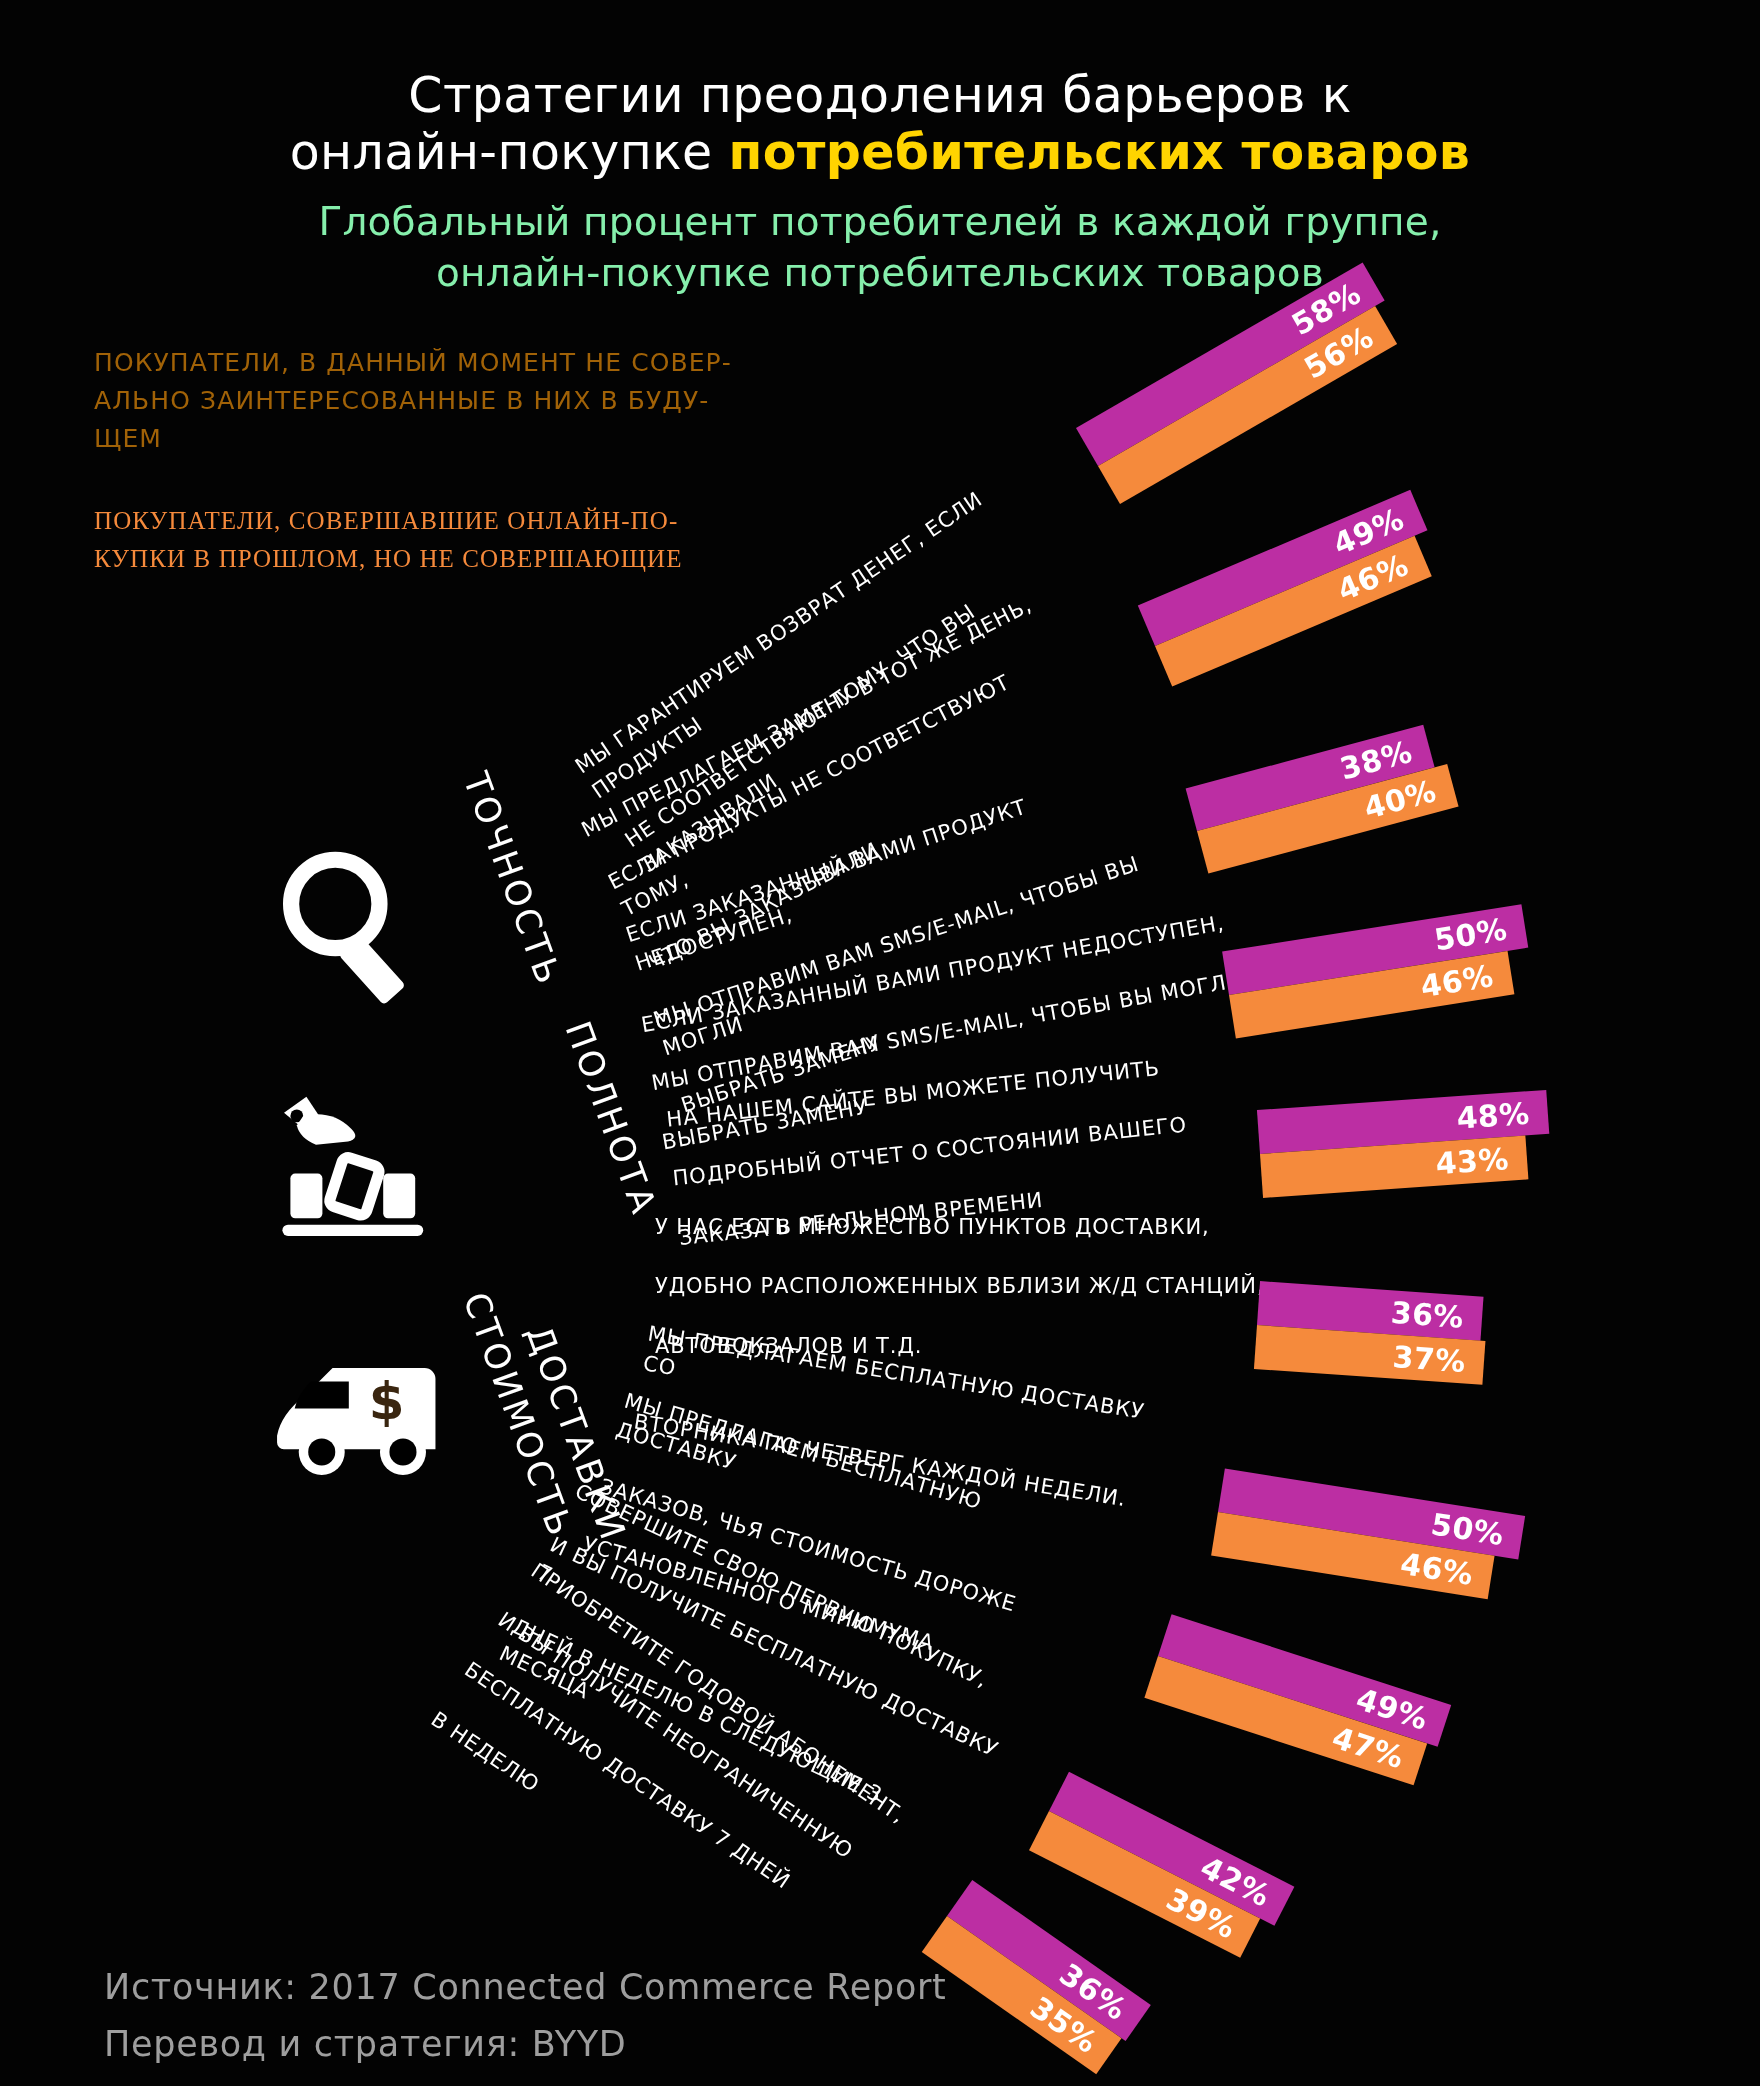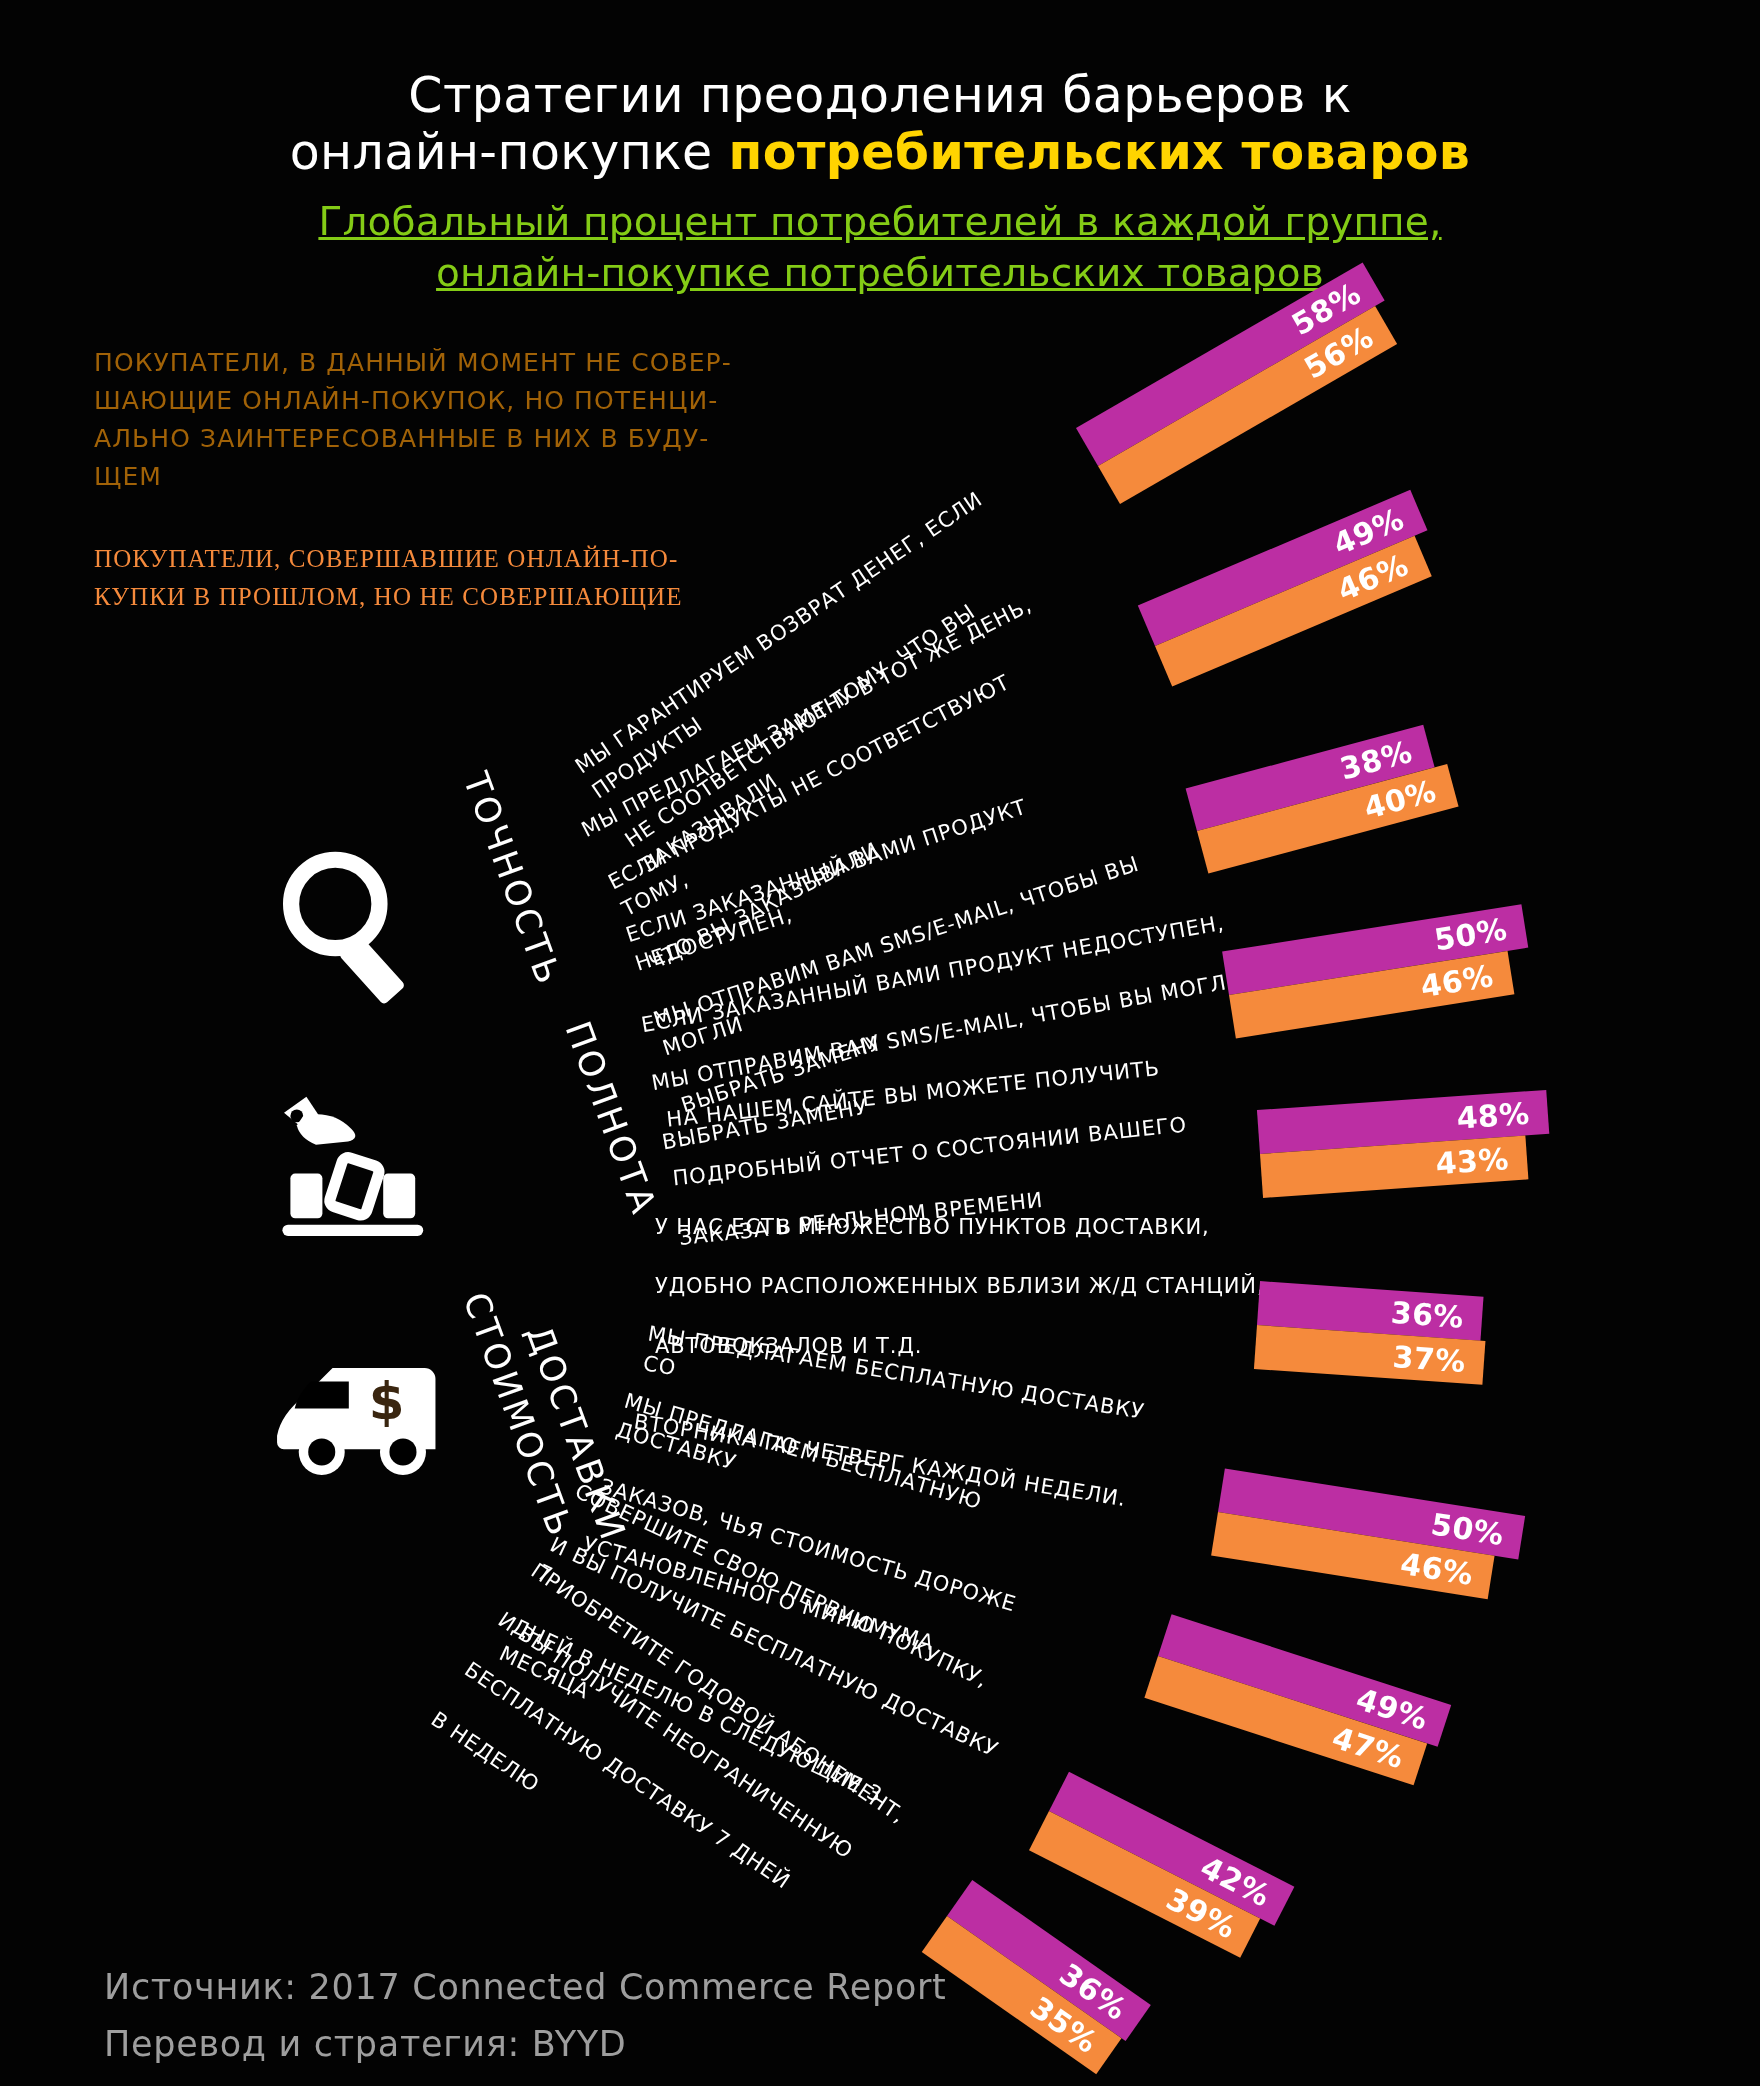--- a/index.html
+++ b/index.html
@@ -14,23 +14,22 @@
   .header{position:absolute;left:0;top:44px;width:1760px;text-align:center;}
   .title{
     font-family:"DejaVu Sans","Liberation Sans",sans-serif;
     font-size:49px;line-height:1.16;color:#ffffff;font-weight:400;
     letter-spacing:0.4px;
     margin-top:24px;
   }
   .title .hl{color:#ffd400;font-weight:700;}
   .subtitle{
     margin-top:15.5px;
-    font-size:39px;line-height:1.30;color:#84cc16;font-weight:400;
+    font-size:39px;line-height:1.30;color:#86efac;font-weight:400;
     letter-spacing:0.2px;
-    text-decoration:underline;
   }
 
   
   .legend{position:absolute;left:94px;top:344px;width:760px;}
   .legend-block{font-size:25px;line-height:1.52;letter-spacing:1.1px;font-weight:400;}
   .legend-purple{color:#a16207;}
   .legend-orange{color:#f58a3c;margin-top:44px;font-family:Liberation Serif, serif;}
 
   
   .icon{position:absolute;}
@@ -81,21 +80,20 @@
     </div>
     <div class="subtitle">
       <div>Глобальный процент потребителей в каждой группе,</div>
       <div>онлайн-покупке потребительских товаров</div>
     </div>
   </div>
 
   <div class="legend">
     <div class="legend-block legend-purple">
       <div>ПОКУПАТЕЛИ, В ДАННЫЙ МОМЕНТ НЕ СОВЕР-</div>
-      <div>ШАЮЩИЕ ОНЛАЙН-ПОКУПОК, НО ПОТЕНЦИ-</div>
       <div>АЛЬНО ЗАИНТЕРЕСОВАННЫЕ В НИХ В БУДУ-</div>
       <div>ЩЕМ</div>
     </div>
     <div class="legend-block legend-orange">
       <div>ПОКУПАТЕЛИ, СОВЕРШАВШИЕ ОНЛАЙН-ПО-</div>
       <div>КУПКИ В ПРОШЛОМ, НО НЕ СОВЕРШАЮЩИЕ</div>
     </div>
   </div>
 
   <div class="icon" id="icon-search">

